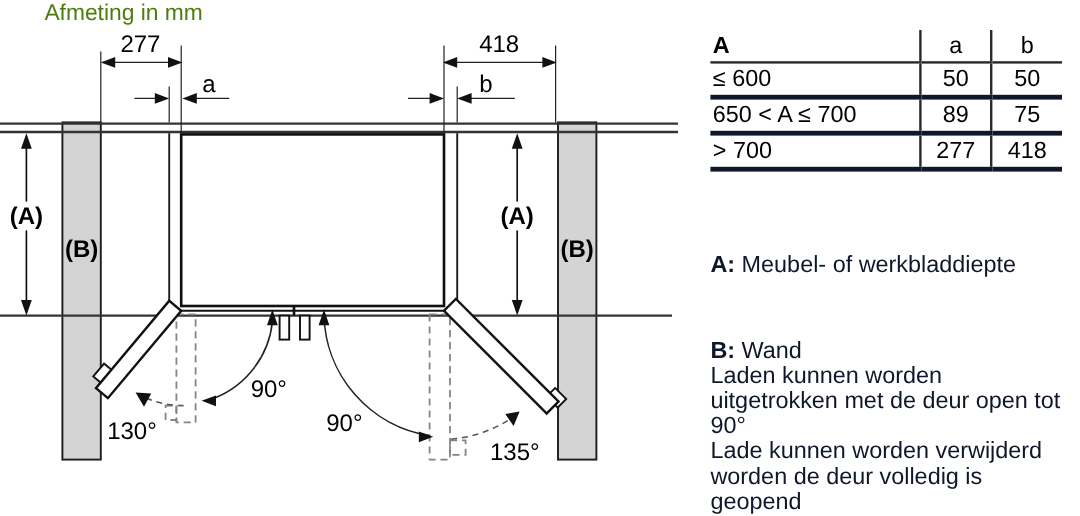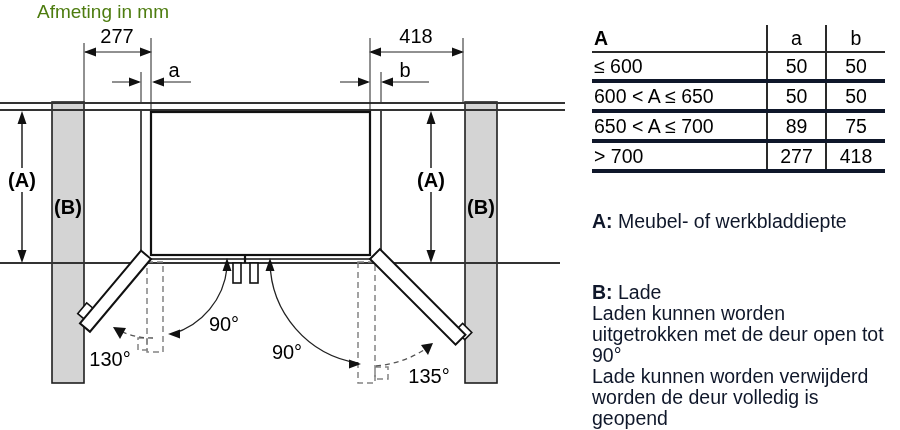--- a/index.html
+++ b/index.html
@@ -160,41 +160,36 @@
     <td class="c1">A</td>
     <td class="c2">a</td>
     <td class="c3">b</td>
   </tr>
   <tr>
     <td class="c1">≤ 600</td>
     <td class="c2">50</td>
     <td class="c3">50</td>
   </tr>
   <tr>
-    <td class="c1">600 &lt; A ≤ 650</td>
-    <td class="c2">50</td>
-    <td class="c3">50</td>
-  </tr>
-  <tr>
     <td class="c1">650 &lt; A ≤ 700</td>
     <td class="c2">89</td>
     <td class="c3">75</td>
   </tr>
   <tr>
     <td class="c1">&gt; 700</td>
     <td class="c2">277</td>
     <td class="c3">418</td>
   </tr>
 </tbody>
   </table>
 
 <div class="note note-a">
   <b>A:</b>
   <span>Meubel- of werkbladdiepte</span>
 </div>
 <div class="note note-b">
   <div>
     <b>B:</b>
-    <span>Lade</span>
+    <span>Wand</span>
   </div>
   <div>Laden kunnen worden uitgetrokken met de deur open tot 90°</div>
   <div>Lade kunnen worden verwijderd worden de deur volledig is geopend</div>
 </div>
 
 </body></html>

